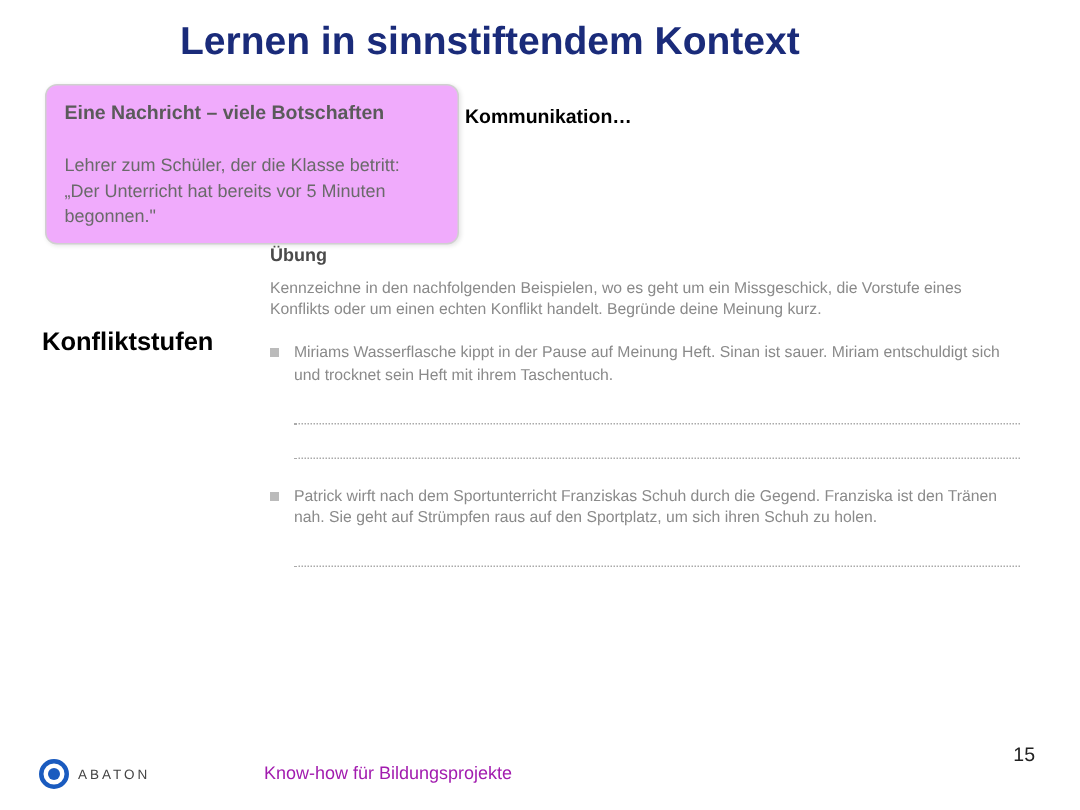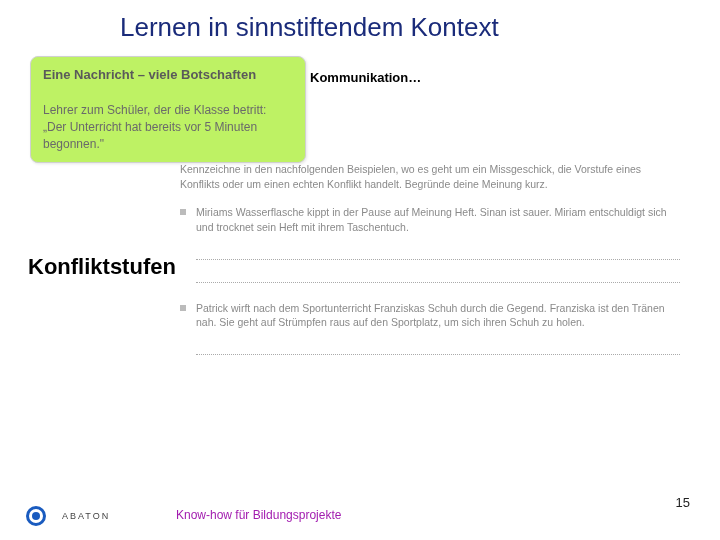--- a/index.html
+++ b/index.html
@@ -11,28 +11,28 @@
     background: #ffffff;
     position: relative;
     overflow: hidden;
   }
   .slide-title {
     position: absolute;
     top: 12px;
     left: 120px;
     font-size: 26px;
     color: #1a2b7a;
-    font-weight: normal;
+    font-weight: bold;
   }
   .message-box {
     position: absolute;
     top: 56px;
     left: 30px;
     width: 250px;
-    background: #bef264;
+    background: #f0abfc;
     border: 1px solid #d0d0d0;
     border-radius: 8px;
     padding: 10px 12px;
     box-shadow: 1px 1px 3px rgba(0,0,0,0.1);
   }
   .message-box-title {
     font-size: 13px;
     font-weight: bold;
     color: #5a5a5a;
     margin-bottom: 8px;
@@ -48,24 +48,23 @@
     top: 70px;
     left: 310px;
     font-size: 13px;
     font-weight: bold;
     color: #000;
   }
   .label-konfliktstufen {
     position: absolute;
     top: 218px;
     left: 28px;
-    font-size: 22px;
+    font-size: 17px;
     font-weight: bold;
     color: #000;
-    margin-top: 36px;
   }
   .exercise-block {
     position: absolute;
     top: 162px;
     left: 180px;
     width: 500px;
     color: #8a8a8a;
     font-size: 10.5px;
     line-height: 1.4;
   }
@@ -108,21 +107,21 @@
     left: 0;
     width: 720px;
     height: 36px;
   }
   .logo {
     position: absolute;
     left: 26px;
     bottom: 0;
     display: flex;
     align-items: center;
-    gap: 16px;
+    gap: 6px;
   }
   .logo-mark {
     width: 20px;
     height: 20px;
     border: 3px solid #1a5bbf;
     border-radius: 50%;
     position: relative;
     box-sizing: border-box;
   }
   .logo-mark::after {
@@ -164,20 +163,21 @@
 <div class="message-box">
   <div class="message-box-title">Eine Nachricht – viele Botschaften</div>
   <div class="message-box-body">Lehrer zum Schüler, der die Klasse betritt: „Der Unterricht hat bereits vor 5 Minuten begonnen."</div>
 </div>
 
 <div class="label-kommunikation">Kommunikation…</div>
 
 <div class="label-konfliktstufen">Konfliktstufen</div>
 
 <div class="exercise-block">
+  <div class="exercise-heading">Übung</div>
   <div class="exercise-intro">Kennzeichne in den nachfolgenden Beispielen, wo es geht um ein Missgeschick, die Vorstufe eines Konflikts oder um einen echten Konflikt handelt. Begründe deine Meinung kurz.</div>
 
   <div class="exercise-item">Miriams Wasserflasche kippt in der Pause auf Meinung Heft. Sinan ist sauer. Miriam entschuldigt sich und trocknet sein Heft mit ihrem Taschentuch.</div>
   <div class="writing-lines">
     <div class="writing-line"></div>
     <div class="writing-line"></div>
   </div>
 
   <div class="exercise-item">Patrick wirft nach dem Sportunterricht Franziskas Schuh durch die Gegend. Franziska ist den Tränen nah. Sie geht auf Strümpfen raus auf den Sportplatz, um sich ihren Schuh zu holen.</div>
   <div class="writing-lines">

